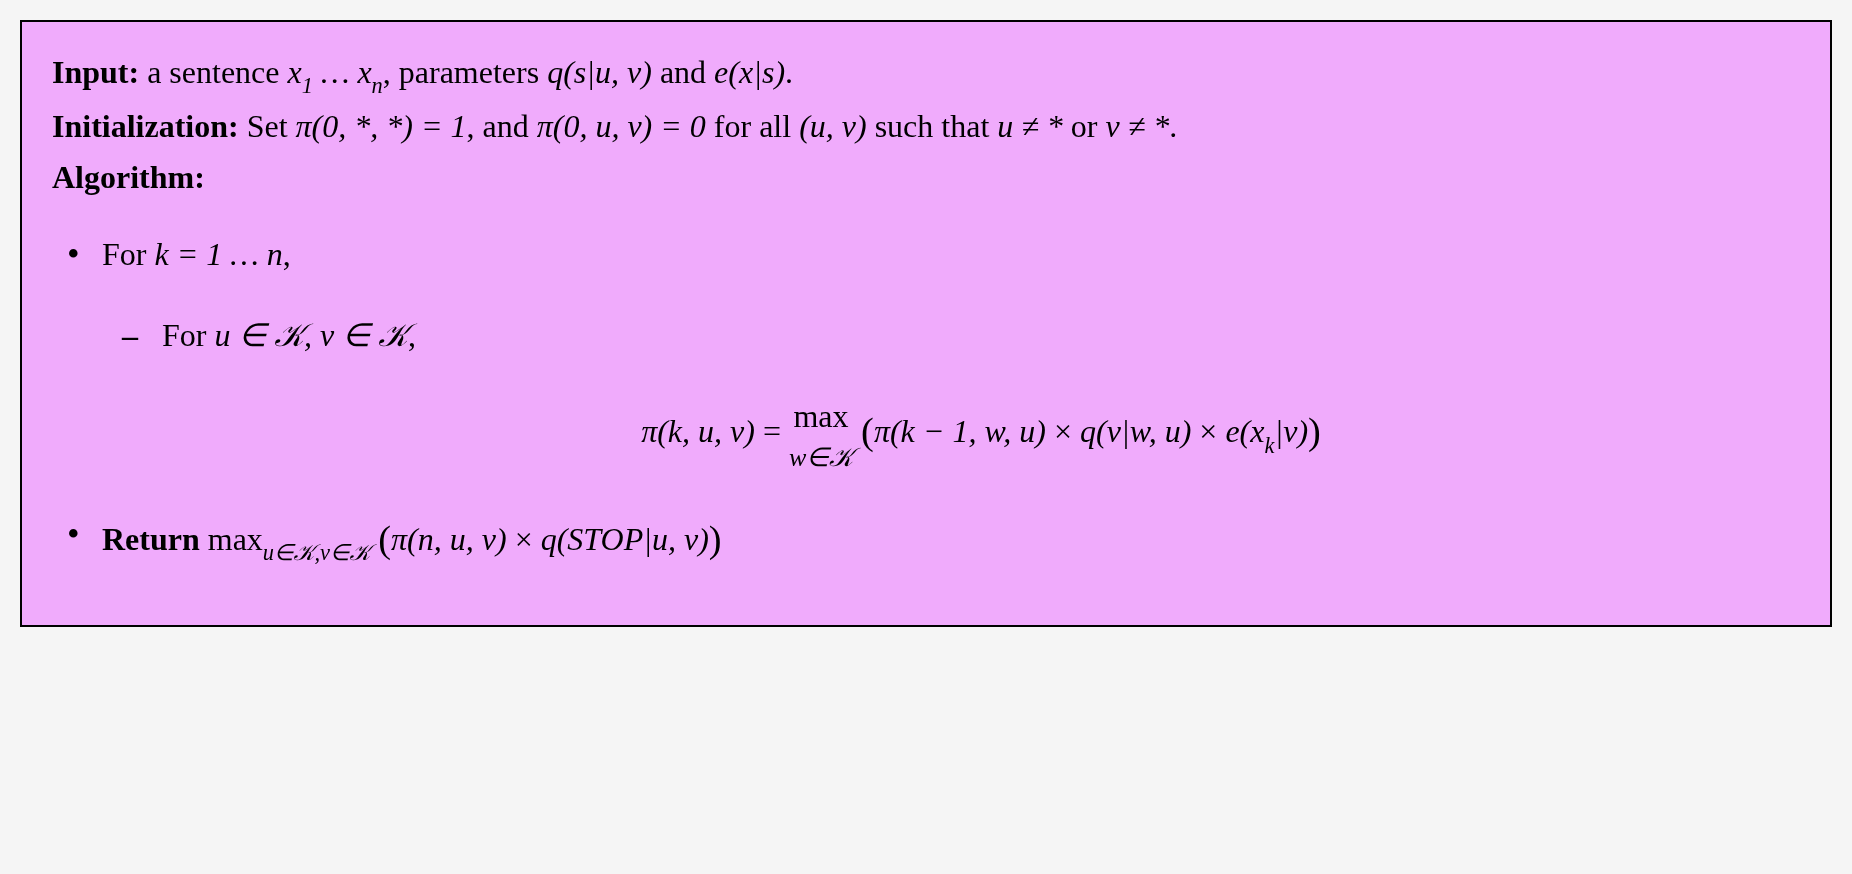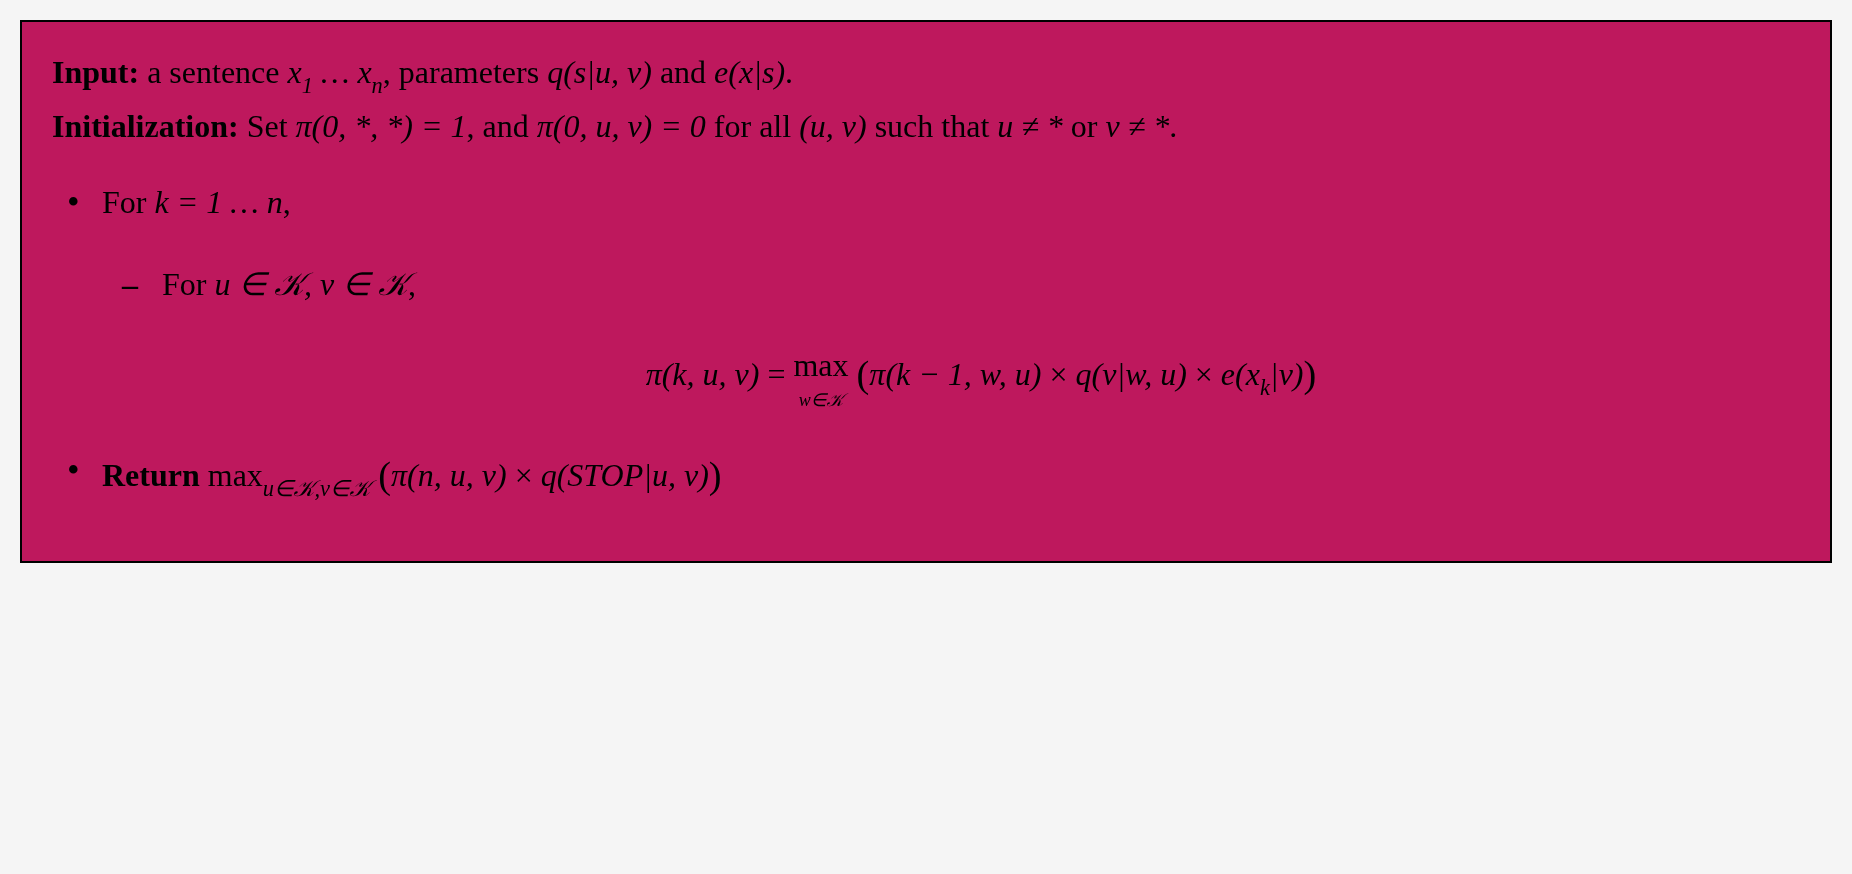--- a/index.html
+++ b/index.html
@@ -2,21 +2,21 @@
 <html><head>
   <meta charset="utf-8">
   <style>
     body {
       margin: 0;
       padding: 20px;
       background: #f5f5f5;
       font-family: Georgia, "Times New Roman", serif;
     }
     .algorithm-box {
-      background: #be185d;
+      background: #f0abfc;
       border: 2px solid black;
       padding: 25px 30px;
       max-width: 1780px;
       margin: 0 auto;
       font-size: 32px;
       line-height: 1.6;
       color: #000;
     }
     .label {
       font-weight: bold;
@@ -73,21 +73,21 @@
       display: inline-block;
       vertical-align: middle;
       text-align: center;
     }
     .supsub .top {
       display: block;
       font-size: 32px;
     }
     .supsub .bot {
       display: block;
-      font-size: 18px;
+      font-size: 26px;
       margin-top: -5px;
     }
     .calK {
       font-family: Georgia, serif;
       font-style: italic;
     }
     .bigparen {
       font-size: 1.2em;
       vertical-align: -2px;
     }
@@ -98,20 +98,23 @@
 <div class="algorithm-box">
 
   <div>
     <span class="label">Input:</span><span> a sentence </span><span class="math-italic"><span class="math-italic">x</span><span class="sub">1</span> … <span class="math-italic">x</span><span class="sub math-italic">n</span></span><span>, parameters </span><span class="math-italic"><span>q</span>(<span>s</span>|<span>u</span>, <span>v</span>)</span><span> and </span><span class="math-italic"><span>e</span>(<span>x</span>|<span>s</span>)</span><span>.</span>
   </div>
 
   <div>
     <span class="label">Initialization:</span><span> Set </span><span class="math-italic"><span>π</span>(0, *, *) = 1</span><span>, and </span><span class="math-italic"><span>π</span>(0, <span>u</span>, <span>v</span>) = 0</span><span> for all </span><span class="math-italic">(<span>u</span>, <span>v</span>)</span><span> such that </span><span class="math-italic"><span>u</span> ≠ *</span><span> or </span><span class="math-italic"><span>v</span> ≠ *</span><span>.</span>
   </div>
 
+  <div>
+    <span class="label">Algorithm:</span>
+  </div>
 
   <ul class="bullet-list">
     <li>
       <span>For </span><span class="math-italic"><span>k</span> = 1 … <span>n</span></span><span>,</span>
 
       <ul class="dash-list">
         <li>
           <span>For </span><span class="math-italic"><span>u</span> ∈ <span class="calK">𝒦</span>, <span>v</span> ∈ <span class="calK">𝒦</span></span><span>,</span>
 
           <div class="equation">

